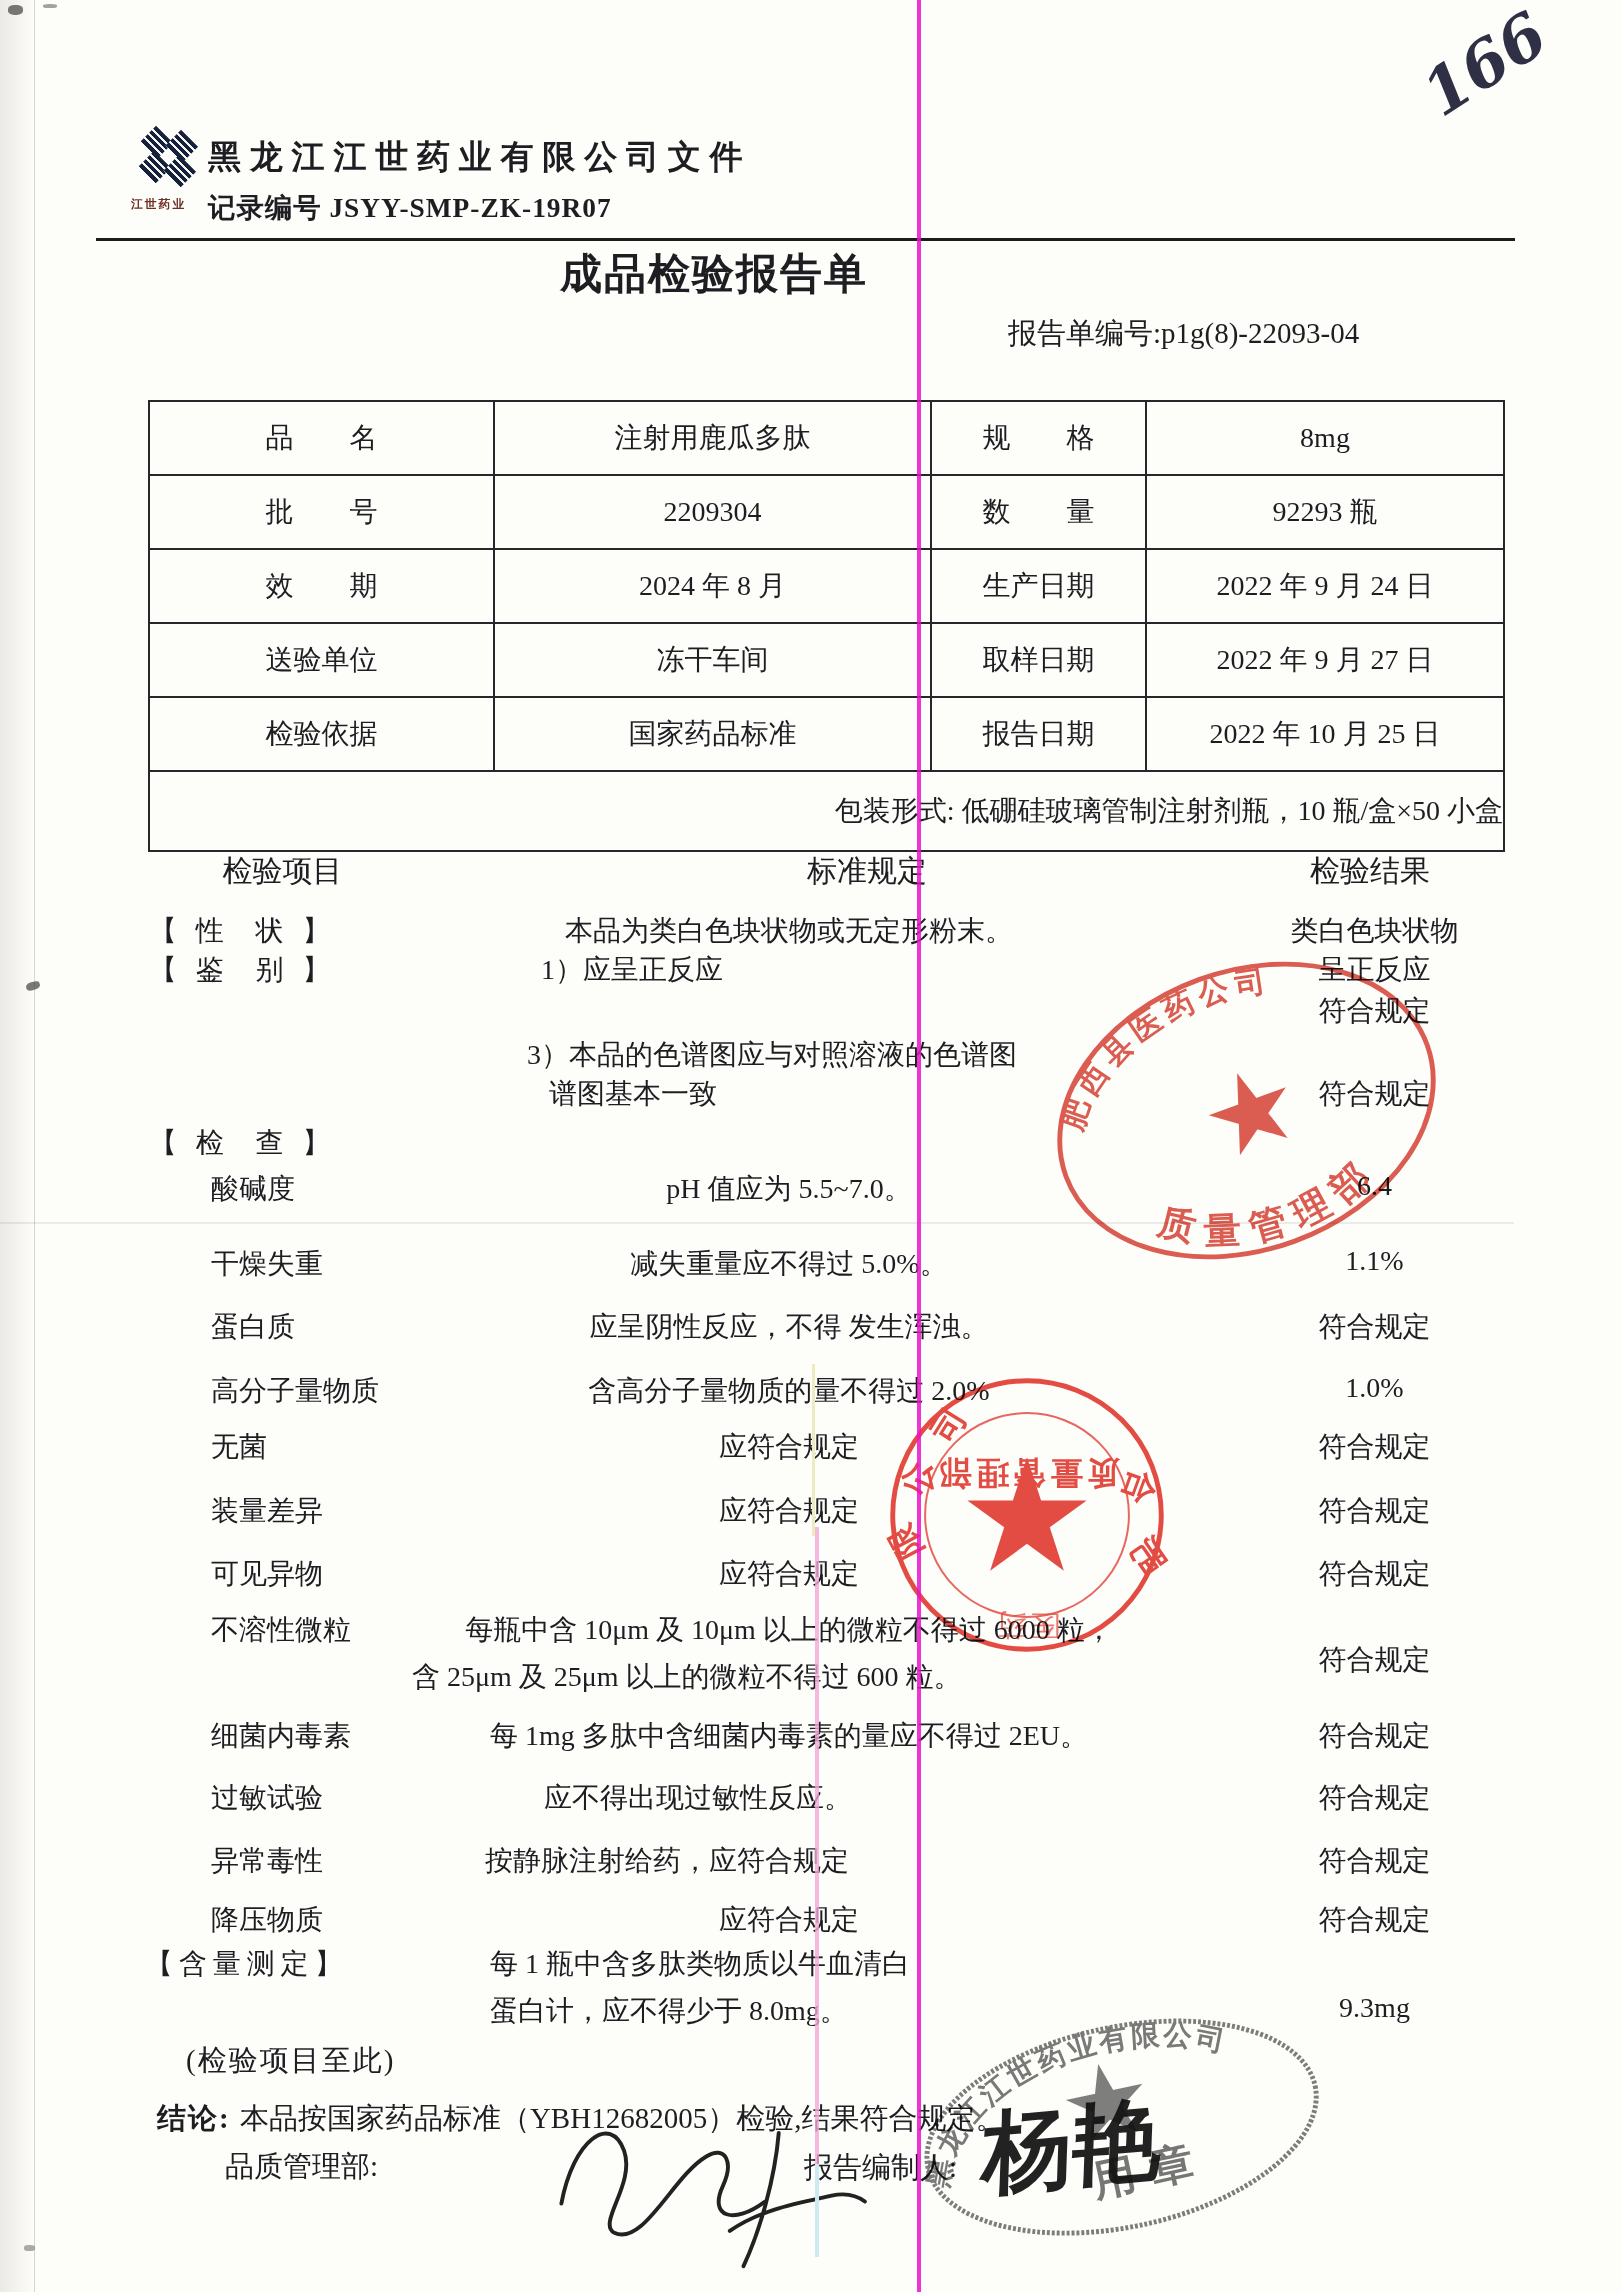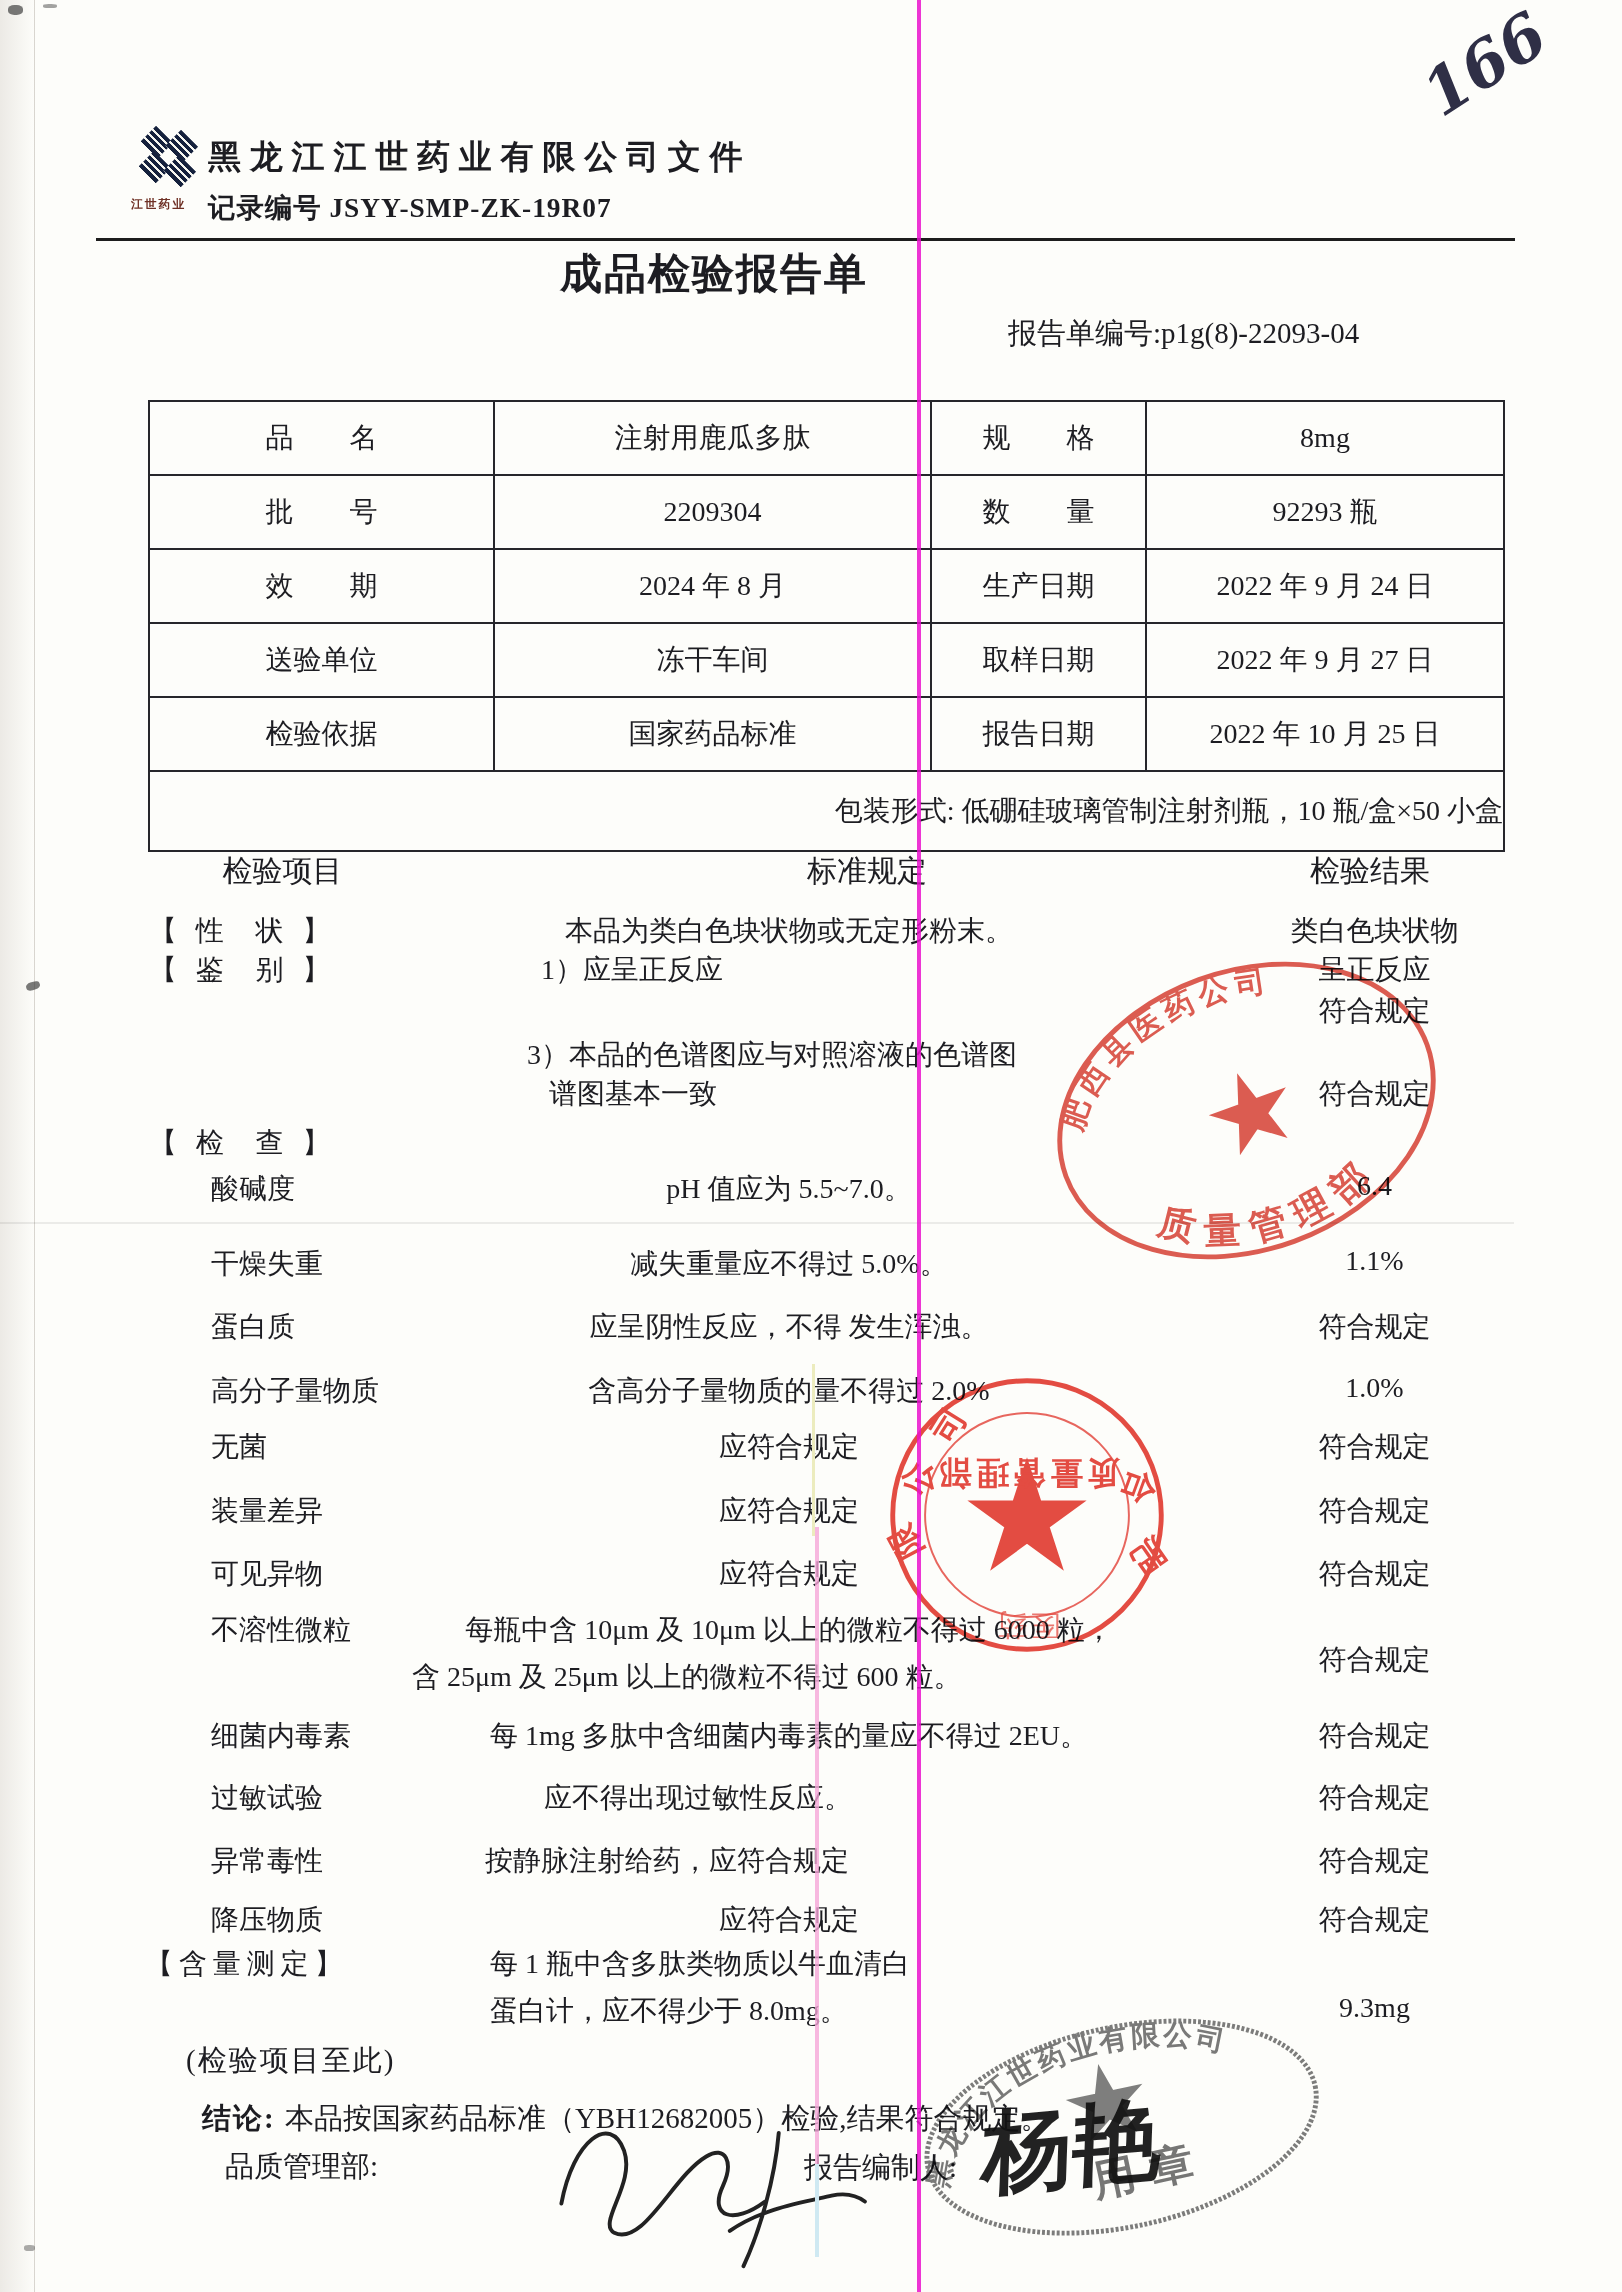--- a/index.html
+++ b/index.html
@@ -37,21 +37,21 @@
   .line{position:absolute;left:0;width:1622px;height:41px;font-size:28px;}
   .line .lab{position:absolute;left:211px;white-space:pre;}
   .line .lab.br{left:149px;letter-spacing:5.9px;font-weight:500;}
   .line .spec{position:absolute;left:333px;width:912px;text-align:center;white-space:pre;}
   .line .spec.sl{width:auto;text-align:left;}
   .line .res{position:absolute;left:1274px;width:201px;text-align:center;white-space:pre;}
   .line .res.num{text-align:center;}
   
   #end-note{left:186px;top:2041px;font-size:29px;letter-spacing:2px;}
   #conclusion{left:157px;top:2099px;font-size:29px;white-space:pre;}
-  #conclusion b{letter-spacing:2px;margin-left:45px;}
+  #conclusion b{letter-spacing:2px;}
   #qc-label{left:225px;top:2147px;font-size:29px;}
   #reporter-label{left:804px;top:2148px;font-size:29px;}
   #sig2{left:982px;top:2086px;font-size:90px;font-weight:700;color:#121212;
     transform:rotate(-5deg) skewX(-7deg);opacity:.93;z-index:41;}
   
   .vline{z-index:50;}
   #magenta-line{left:917px;top:0;width:3.9px;height:2293px;background:#ea12cc;opacity:.85;}
   #pink-line{left:815px;top:1527px;width:3.9px;height:639px;background:#f5a6d8;opacity:.8;}
   #yellow-line{left:812px;top:1364px;width:2.9px;height:172px;background:#ececbe;}
   #cyan-line{left:815px;top:2164px;width:3.9px;height:93px;background:#cfe9f2;}

